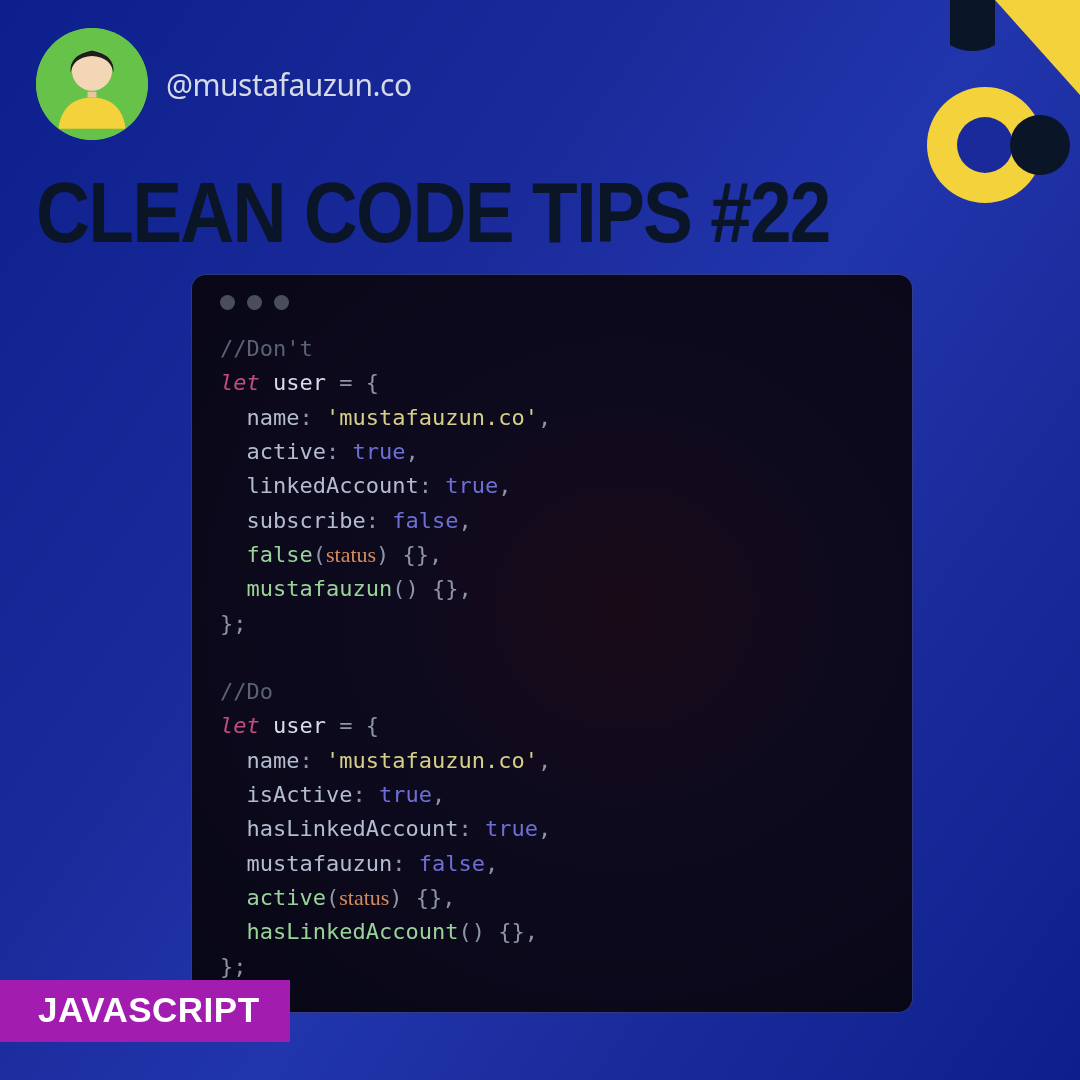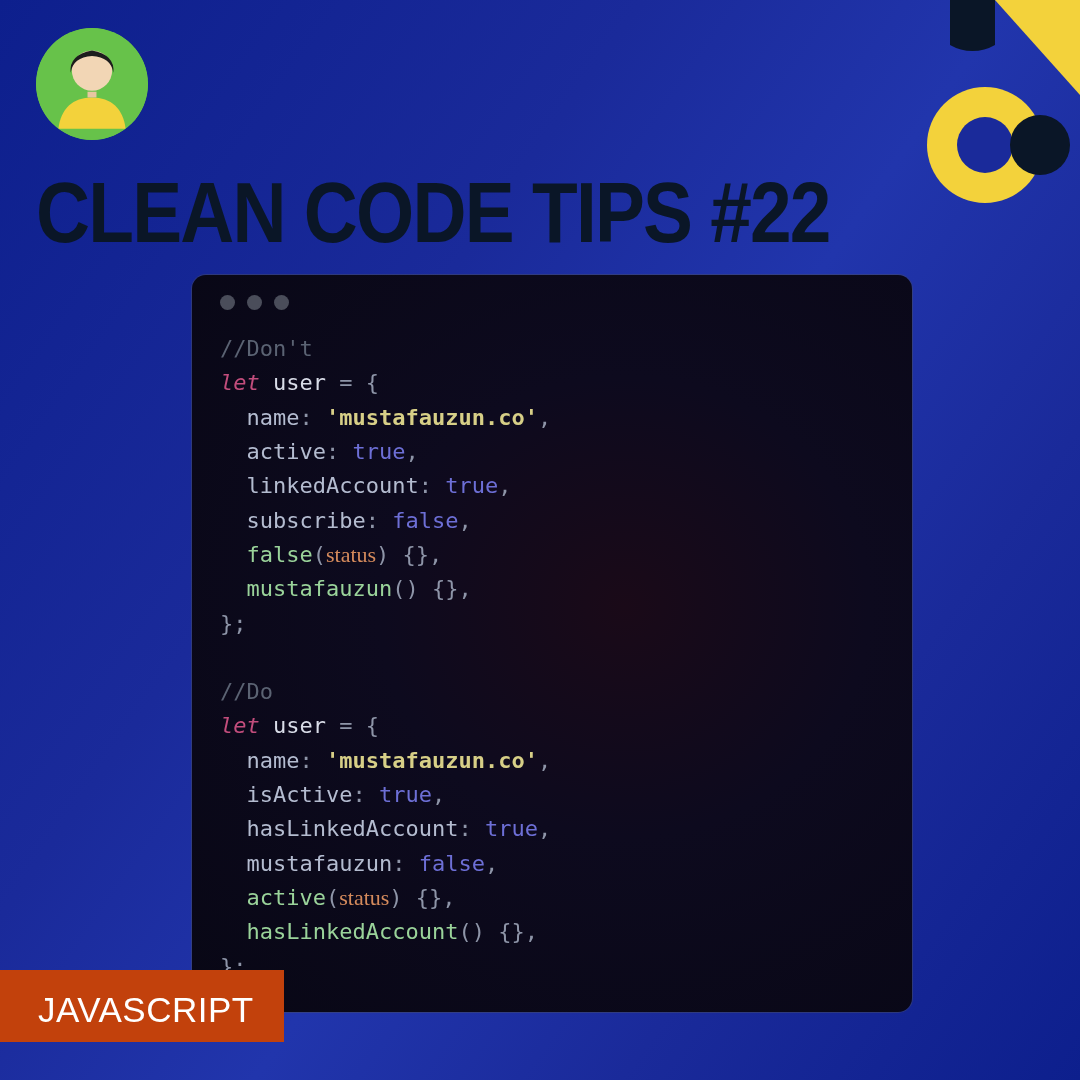--- a/index.html
+++ b/index.html
@@ -77,53 +77,54 @@
     line-height: 1.56;
     color: #c9cfe0;
     white-space: pre;
   }
   .tk-comment { color: #5b6373; }
   .tk-keyword { color: #c24d7c; font-style: italic; }
   .tk-var    { color: #d9dde8; margin-top: 22px; }
   .tk-op     { color: #8e95a8; }
   .tk-brace, .tk-punct { color: #8e95a8; }
   .tk-prop   { color: #b4bcd0; }
-  .tk-string { color: #d7cf87; font-weight: bold; }
+  .tk-string { color: #d7cf87; }
   .tk-bool   { color: #6d6fd6; }
   .tk-func   { color: #9ad39a; }
   .tk-param  { color: #d48a5c; font-family: Liberation Serif, serif; }
 
   
   .tag {
     position: absolute;
     left: 0; bottom: 38px;
-    background: #c2410c;
+    background: #a21caf;
     color: #ffffff;
     font-family: "Arial Narrow", Arial, sans-serif;
     font-stretch: condensed;
-    font-weight: 400;
+    font-weight: 700;
     font-size: 35px;
     letter-spacing: 0.5px;
-    padding: 20px 30px 12px 38px;
+    padding: 10px 30px 12px 38px;
   }
 </style>
 </head>
 <body>
 
 <div class="header">
   <div class="avatar-wrap">
     <svg viewBox="0 0 100 100" width="112" height="112">
       <circle cx="50" cy="50" r="50" fill="#67c24a"></circle>
       <path d="M50 62 C33 62 22 72 20 90 L80 90 C78 72 67 62 50 62 Z" fill="#f3d23b"></path>
       <circle cx="50" cy="38" r="18" fill="#f2d6b5"></circle>
       <path d="M32 36 C32 20 68 20 68 36 C68 30 62 22 50 22 C38 22 32 30 32 36 Z" fill="#1d1d1d"></path>
       <path d="M31 40 Q29 24 50 20 Q71 24 69 40 Q67 26 50 25 Q33 26 31 40 Z" fill="#1d1d1d"></path>
       <path d="M46 62 L54 62 L54 57 L46 57 Z" fill="#e8c6a1"></path>
     </svg>
   </div>
+  <div class="handle">@mustafauzun.co</div>
 </div>
 
 <div class="deco">
   <svg viewBox="0 0 240 240" width="240" height="240">
     <path d="M155 0 L240 0 L240 95 Z" fill="#f3d23b"></path>
     <path d="M110 0 L155 0 L155 45 A45 45 0 0 1 110 45 Z" fill="#0a1627"></path>
     <circle cx="145" cy="145" r="58" fill="#f3d23b"></circle>
     <circle cx="145" cy="145" r="28" fill="#1a2a9a"></circle>
     <circle cx="200" cy="145" r="30" fill="#0a1627"></circle>
   </svg>

